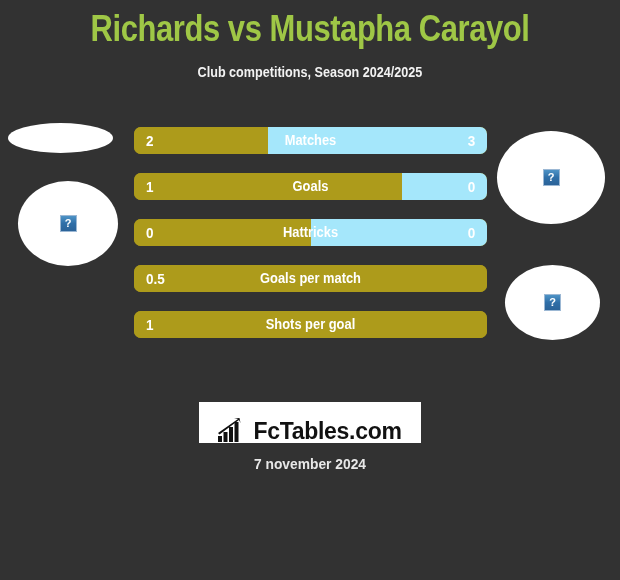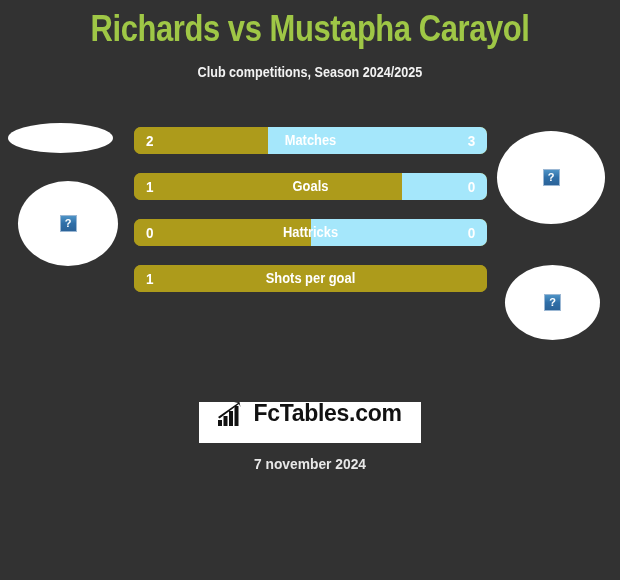--- a/index.html
+++ b/index.html
@@ -134,21 +134,21 @@
 
   
   #logo-box {
     position: absolute;
     left: 199px;
     top: 402px;
     width: 222px;
     height: 41px;
     background: #FFFFFF;
     display: flex;
-    align-items: flex-start;
+    align-items: flex-end;
     justify-content: center;
     gap: 7px;
   }
   #logo-icon { display: block; }
   .logo-text {
     color: #111111;
     font-size: 23px;
     font-weight: bold;
     letter-spacing: -0.3px;
     line-height: 1;
@@ -200,20 +200,25 @@
       <span class="bar-val home">1</span>
       <span class="bar-label">Goals</span>
       <span class="bar-val away">0</span>
     </div>
     <div class="bar-row">
       <div class="bar-fill-home" style="width: 50%;"></div>
       <div class="bar-fill-away" style="width: 50%;"></div>
       <span class="bar-val home">0</span>
       <span class="bar-label">Hattricks</span>
       <span class="bar-val away">0</span>
+    </div>
+    <div class="bar-row">
+      <div class="bar-fill-home" style="width: 100%;"></div>
+      <span class="bar-val home">0.5</span>
+      <span class="bar-label">Goals per match</span>
     </div>
     <div class="bar-row">
       <div class="bar-fill-home" style="width: 100%;"></div>
       <span class="bar-val home">1</span>
       <span class="bar-label">Shots per goal</span>
     </div>
   </div>
 
 <div id="logo-box">
   <svg id="logo-icon" width="28" height="25" viewBox="0 0 28 25">

